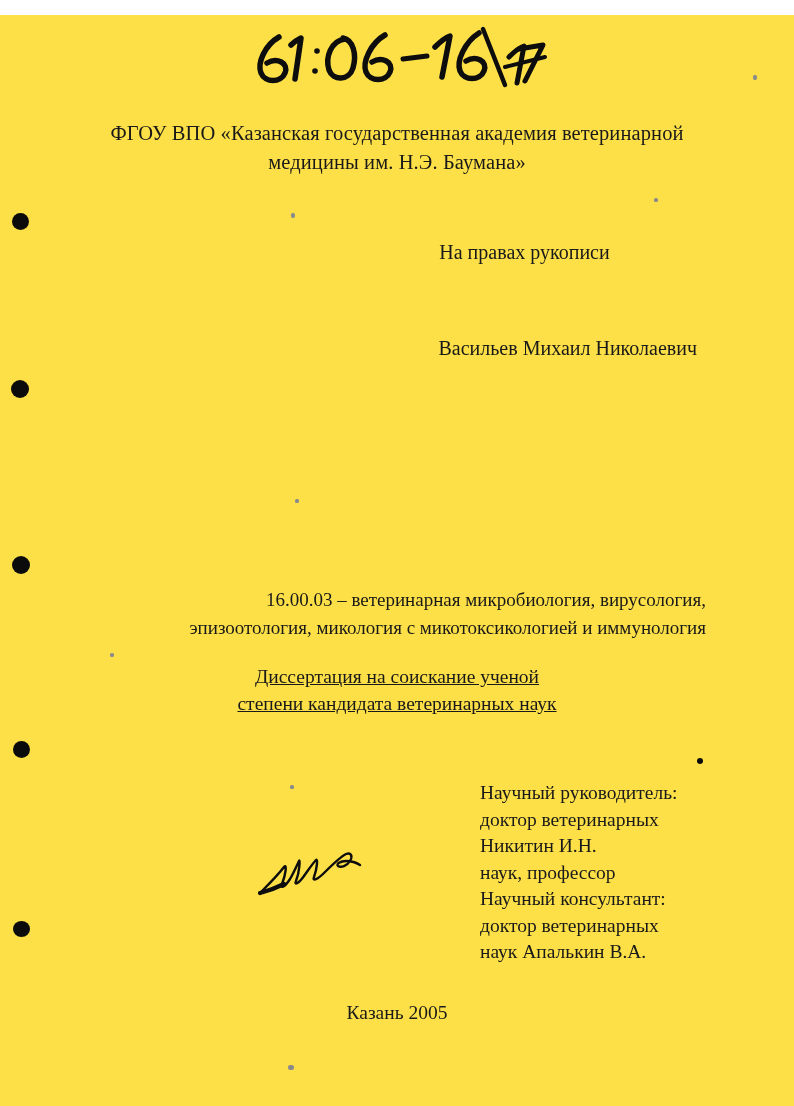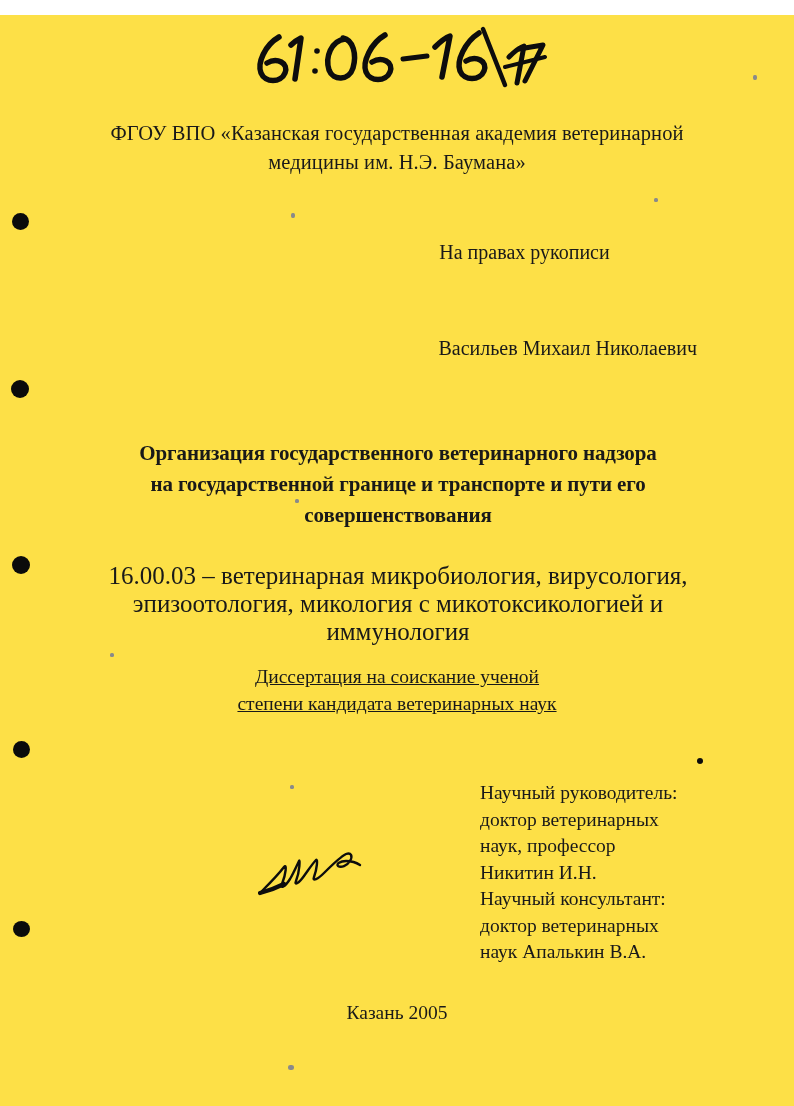--- a/index.html
+++ b/index.html
@@ -72,24 +72,24 @@
     width: 602px;
     text-align: center;
     font-size: 21px;
     font-weight: bold;
     line-height: 31px;
     letter-spacing: -0.1px;
   }
 
   .specialty {
     left: 90px;
-    top: 547px;
+    top: 571px;
     width: 616px;
-    text-align: center;
-    font-size: 25px;
+    text-align: right;
+    font-size: 19px;
     line-height: 28px;
   }
 
   .degree {
     left: 97px;
     top: 648px;
     width: 600px;
     text-align: center;
     font-size: 19.5px;
     line-height: 27px;
@@ -174,25 +174,20 @@
 
   <div class="block institution">
     <div>ФГОУ ВПО «Казанская государственная академия ветеринарной</div>
     <div>медицины им. Н.Э. Баумана»</div>
   </div>
 
   <div class="block manuscript-note">На правах рукописи</div>
 
   <div class="block author">Васильев Михаил Николаевич</div>
 
-  <div class="block title">
-    <div>Организация государственного ветеринарного надзора</div>
-    <div>на государственной границе и транспорте и пути его</div>
-    <div>совершенствования</div>
-  </div>
 
   <div class="block specialty">
     <div>16.00.03 – ветеринарная микробиология, вирусология,</div>
     <div>эпизоотология, микология с микотоксикологией и иммунология</div>
   </div>
 
   <div class="block degree">
     <div>Диссертация на соискание ученой</div>
     <div>степени кандидата ветеринарных наук</div>
   </div>
@@ -202,22 +197,22 @@
       <g fill="none" stroke="#0d0d0d" stroke-linecap="round" stroke-linejoin="round">
         <path d="M4 50 C12 42, 20 34, 26 26 C29 22, 28 33, 24 43 C22 48, 27 46, 32 38 C36 31, 39 24, 41 20 C42 17, 42 30, 38 40 C36 45, 41 42, 46 35 C51 28, 55 22, 58 19 C60 17, 59 28, 56 36 C54 41, 60 38, 66 32 C74 24, 82 16, 88 13 C93 11, 95 15, 92 20 C89 25, 83 27, 80 25 C78 23, 82 20, 88 20 C94 20, 99 22, 102 24" stroke-width="2.4"></path>
         <path d="M2 52 C10 50, 18 47, 26 43" stroke-width="4.2"></path>
       </g>
     </svg>
   </div>
 
   <div class="block supervisor">
     <div>Научный руководитель:</div>
     <div>доктор ветеринарных</div>
+    <div>Никитин И.Н.</div>
     <div>наук, профессор</div>
-    <div>Никитин И.Н.</div>
     <div>Научный консультант:</div>
     <div>доктор ветеринарных</div>
     <div>наук Апалькин В.А.</div>
   </div>
 
   <div class="block place-year">Казань 2005</div>
 
   <div id="artifact-layer">
       <div class="blot" style="left: 12px; top: 198px; width: 17px; height: 17px;"></div>
       <div class="blot" style="left: 11px; top: 365px; width: 18px; height: 18px;"></div>

